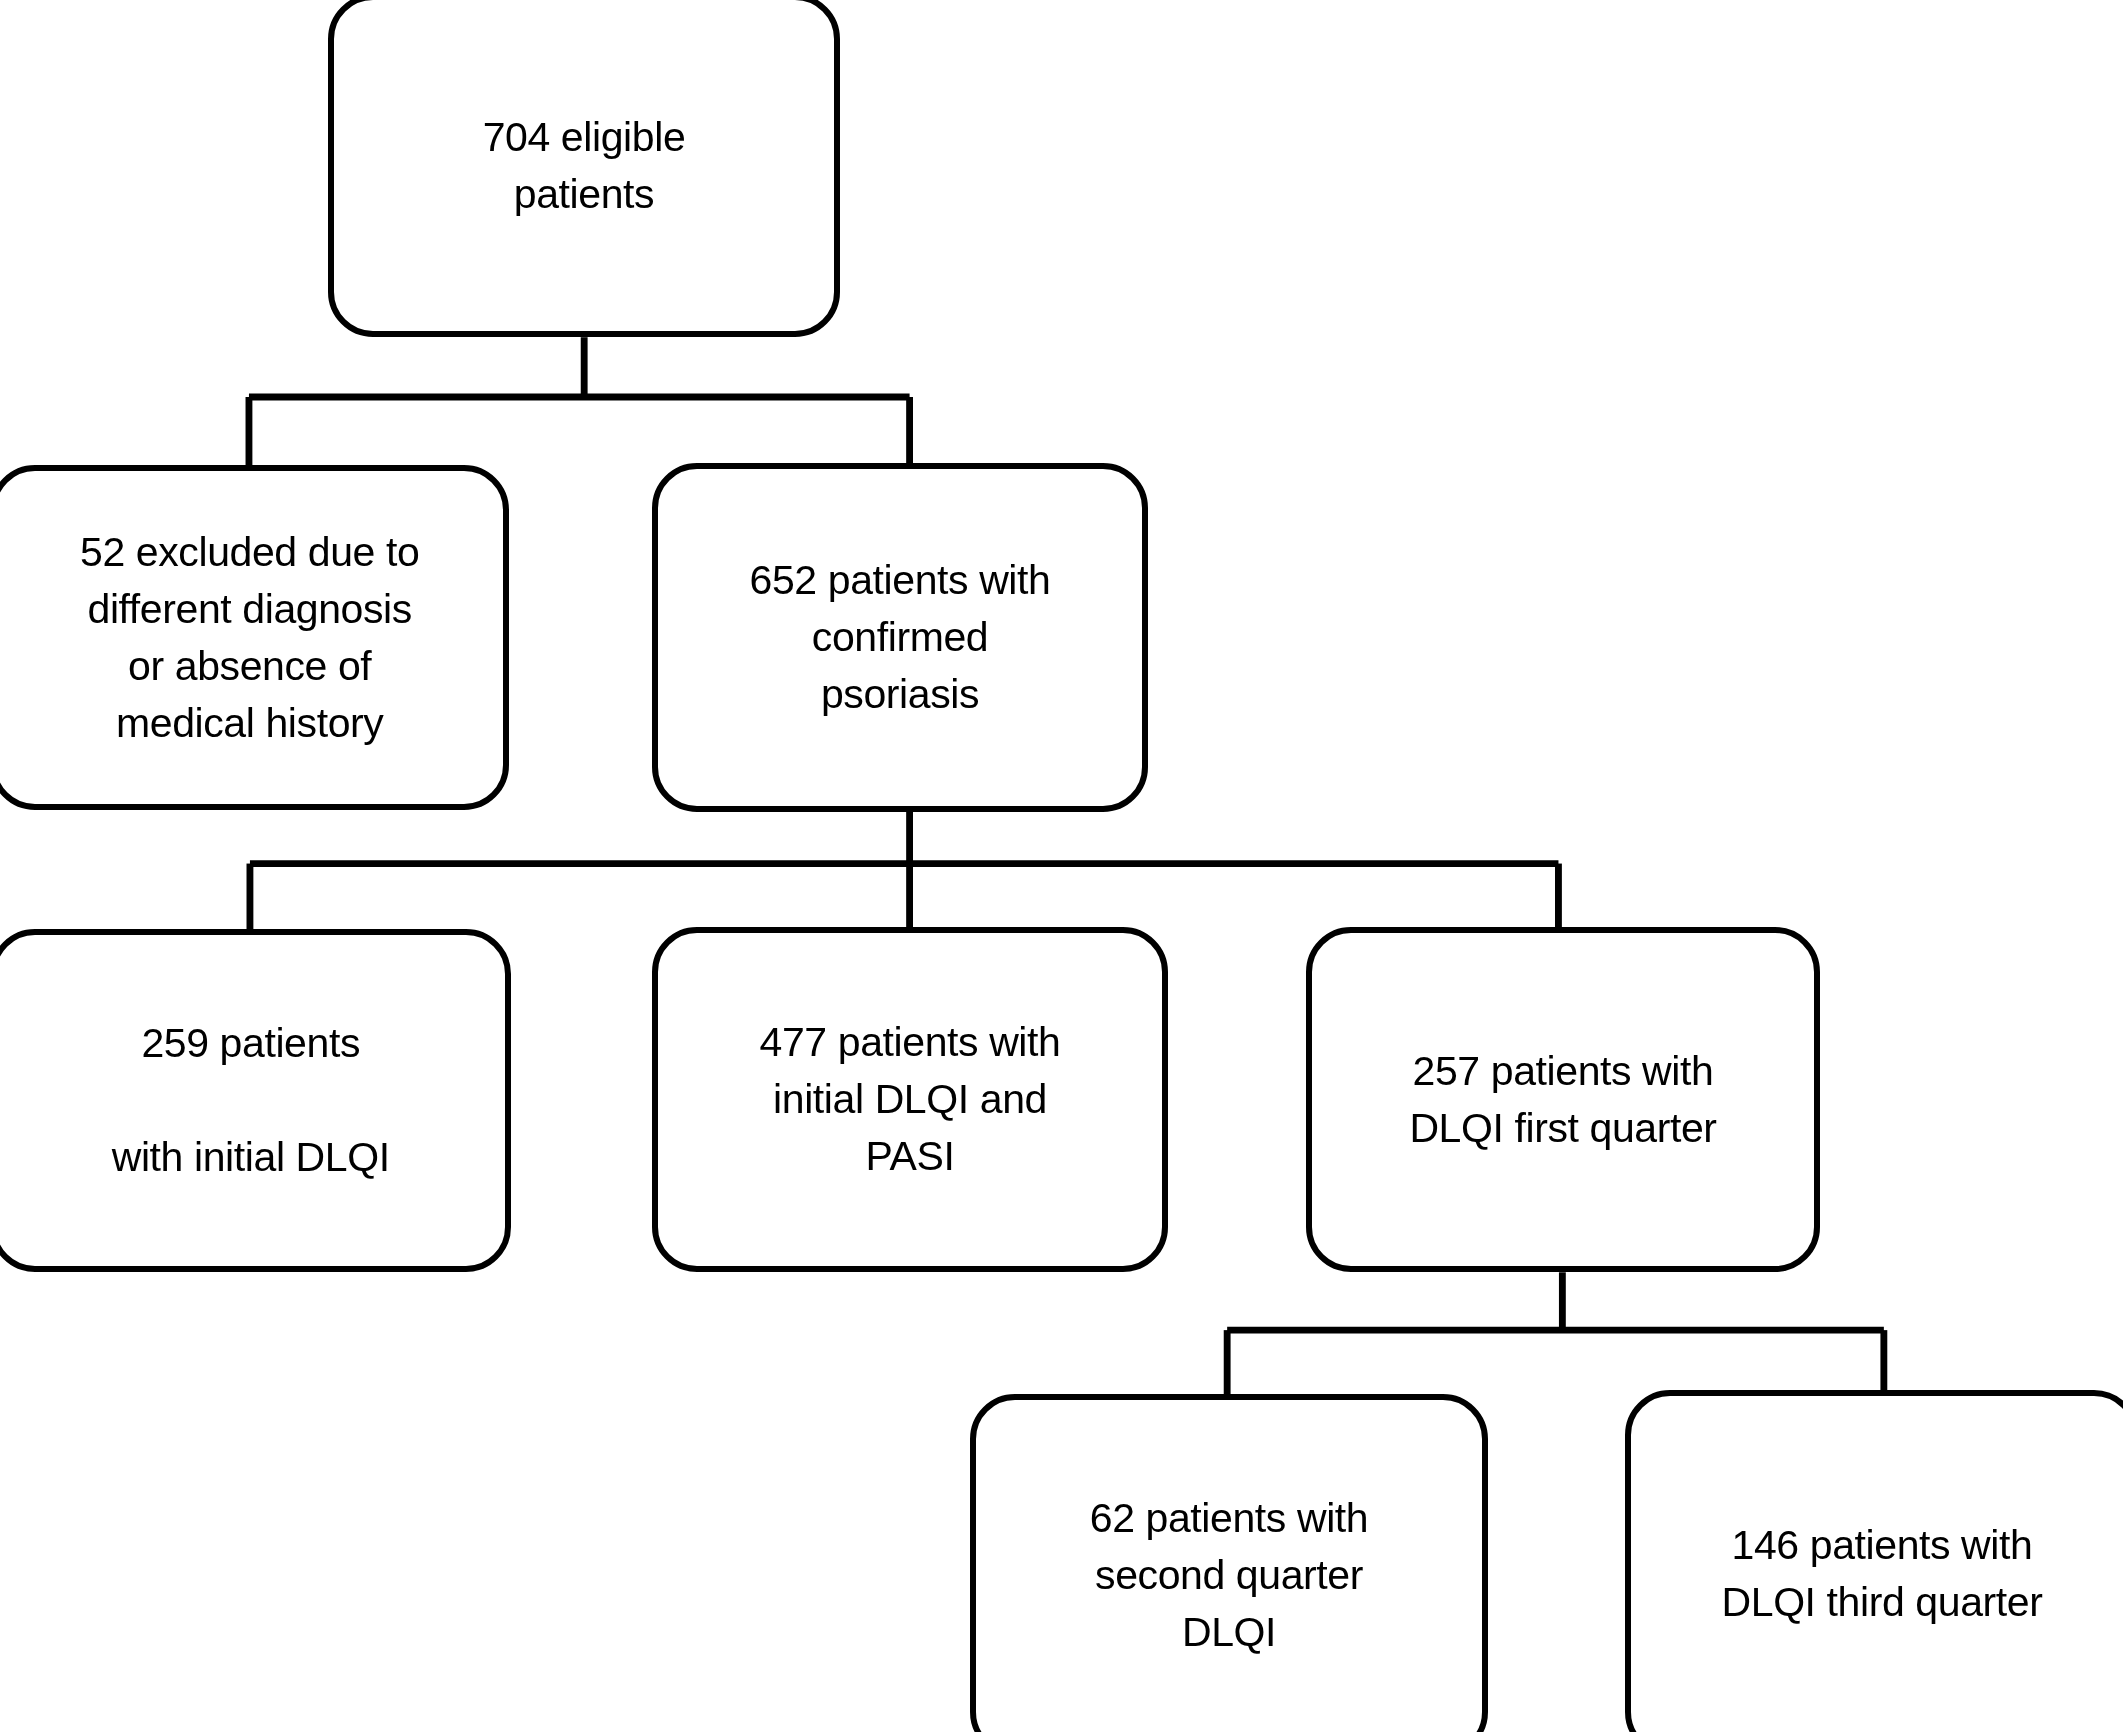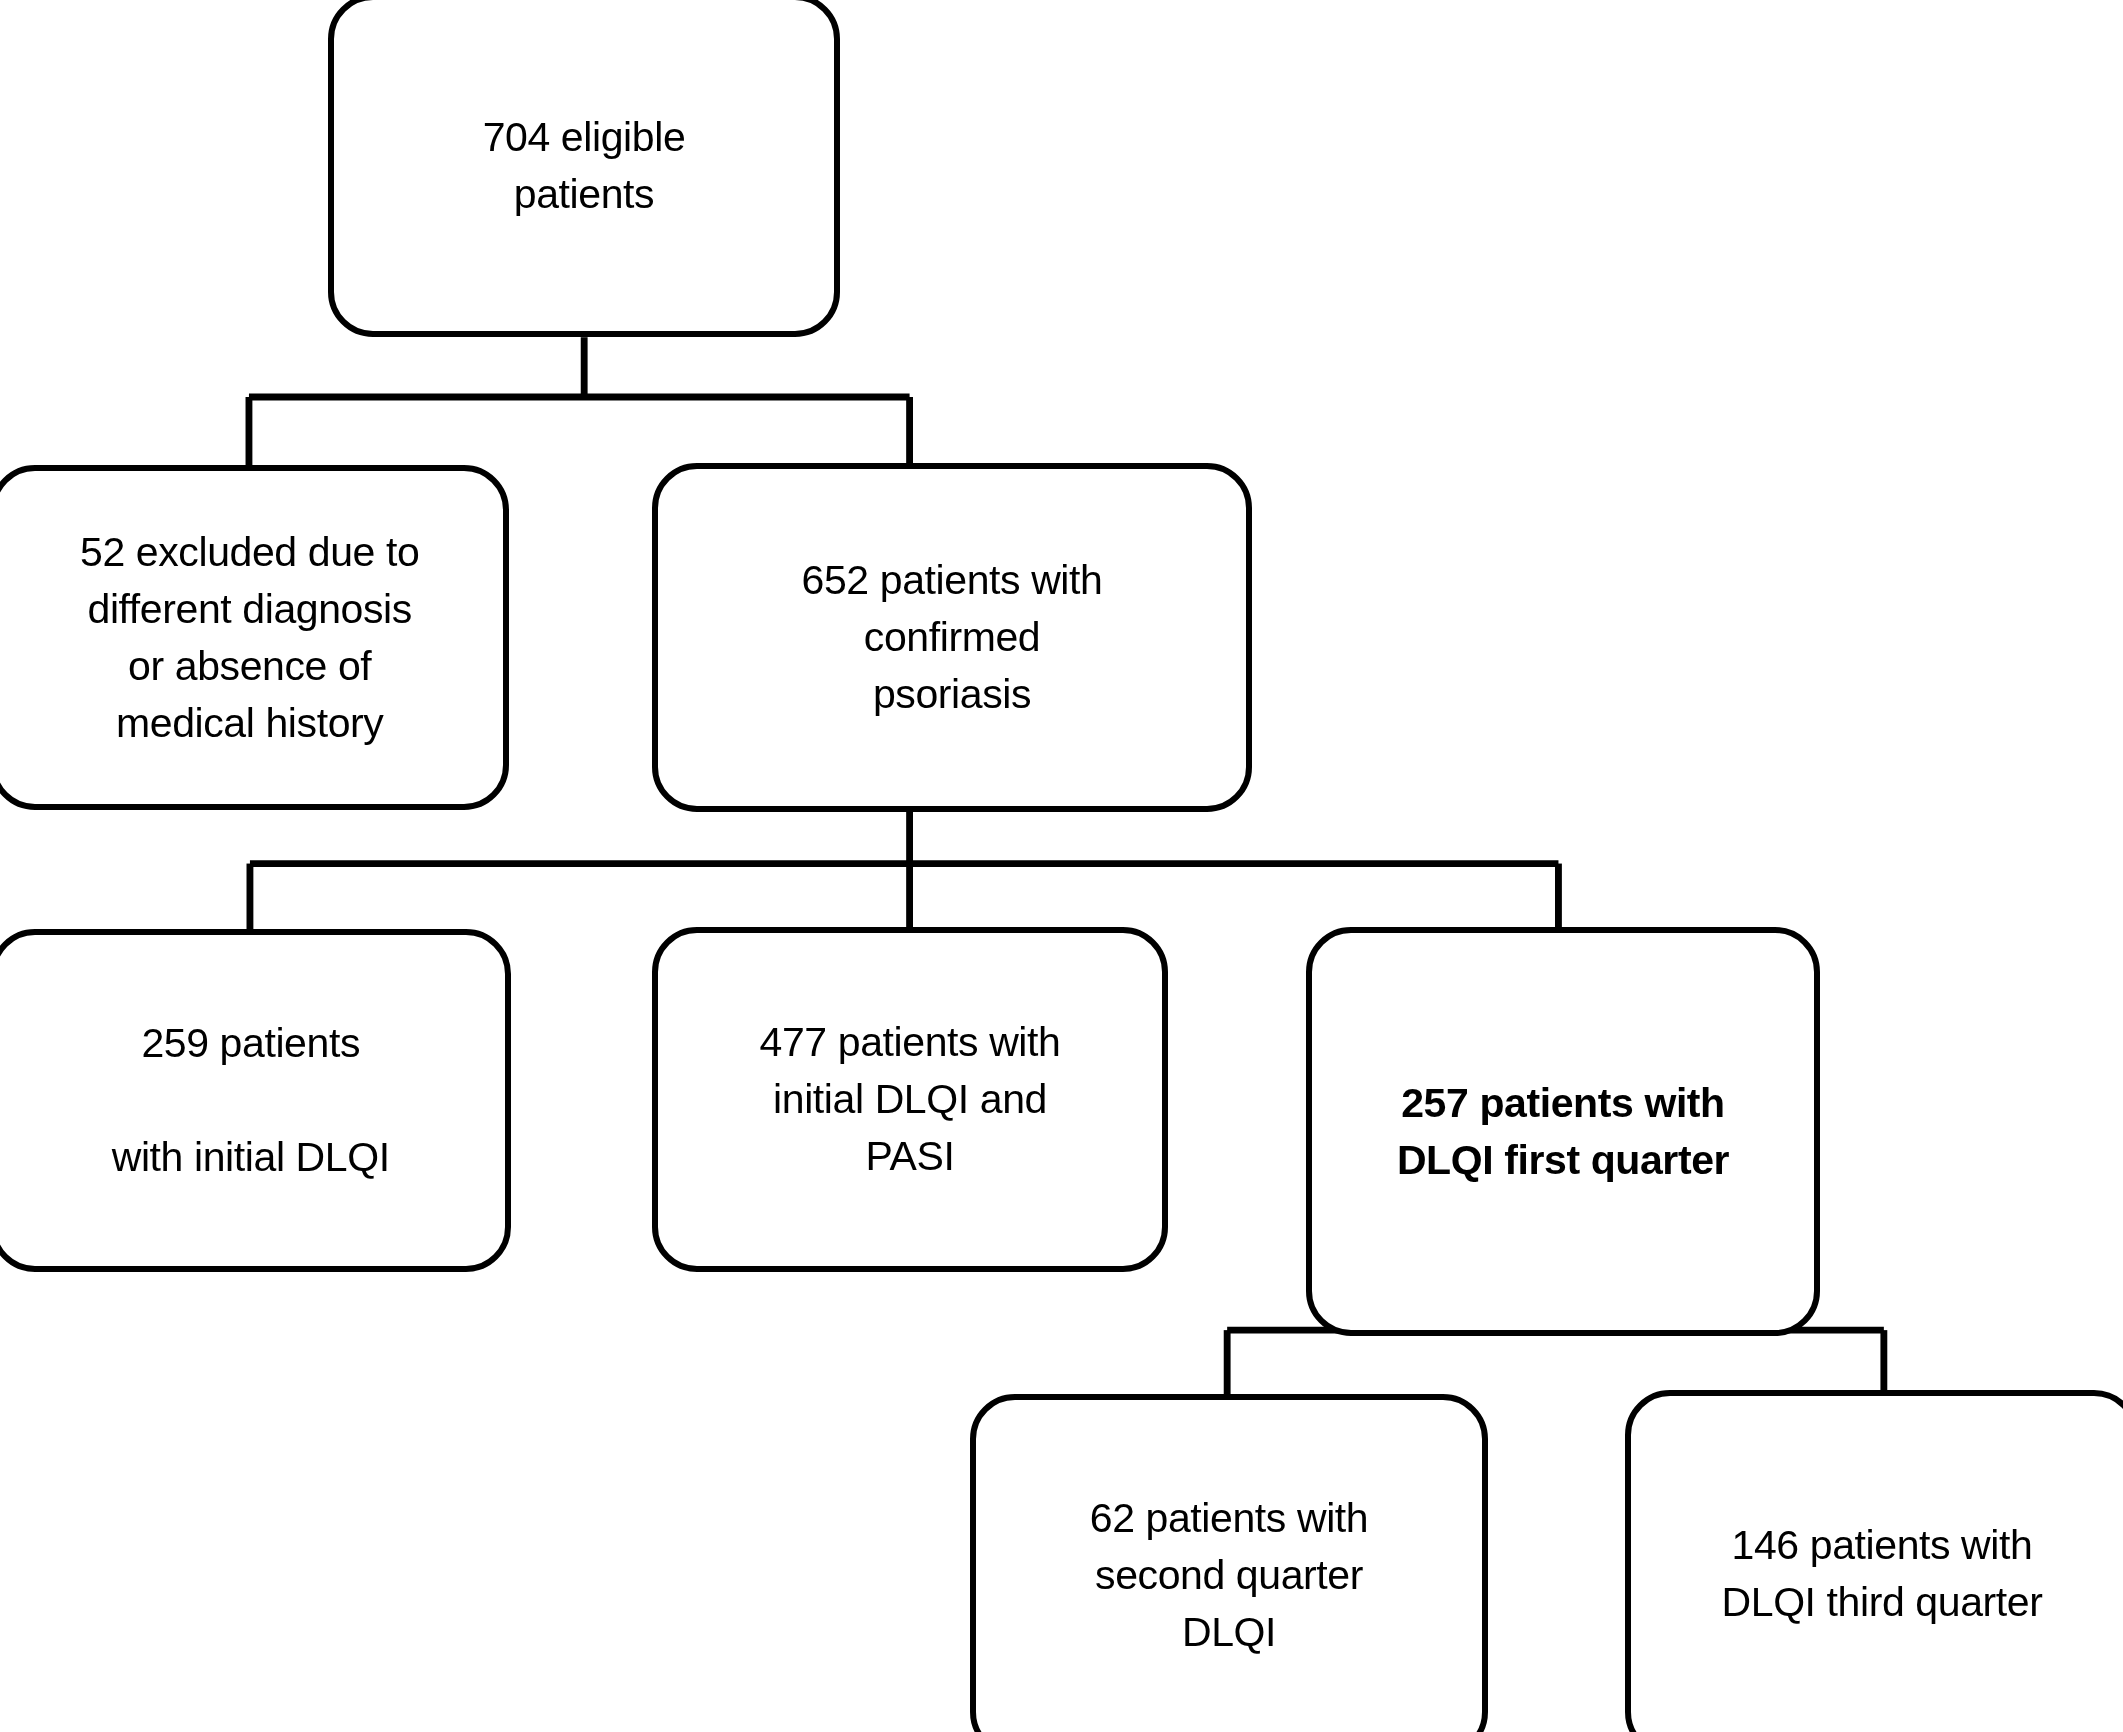--- a/index.html
+++ b/index.html
@@ -41,25 +41,25 @@
     line-height: 57px;
     color: #000000;
     letter-spacing: -0.4px;
     white-space: pre-line;
     padding: 0 11.8px;
   }
   
   #node-eligible      { left: 328px;  top: -5.9px;    width: 512px;  height: 343px; }
   
   #node-excluded      { left: -9.8px;  top: 465px;   width: 519px;  height: 345px; }
-  #node-confirmed     { left: 652px;  top: 463px;   width: 600px;  height: 349px; text-align: center; }
+  #node-confirmed     { left: 652px;  top: 463px;   width: 496px;  height: 349px; text-align: center; }
   
   #node-initial-dlqi  { left: -9.8px;  top: 929px;   width: 521px;  height: 343px; }
   #node-dlqi-pasi     { left: 652px;  top: 927px;   width: 516px;  height: 345px; }
-  #node-q1            { left: 1306px; top: 927px;   width: 514px;  height: 409px; font-weight: bold; }
+  #node-q1            { left: 1306px; top: 927px;   width: 514px;  height: 345px; }
   
   #node-q2            { left: 970px;  top: 1394px;  width: 518px;  height: 363px; }
   #node-q3            { left: 1625px; top: 1390px;  width: 514px;  height: 367px; }
 </style>
 </head>
 <body>
 
 <div id="canvas">
 
   <svg class="connectors" viewBox="0 0 2167 1768" xmlns="http://www.w3.org/2000/svg">

